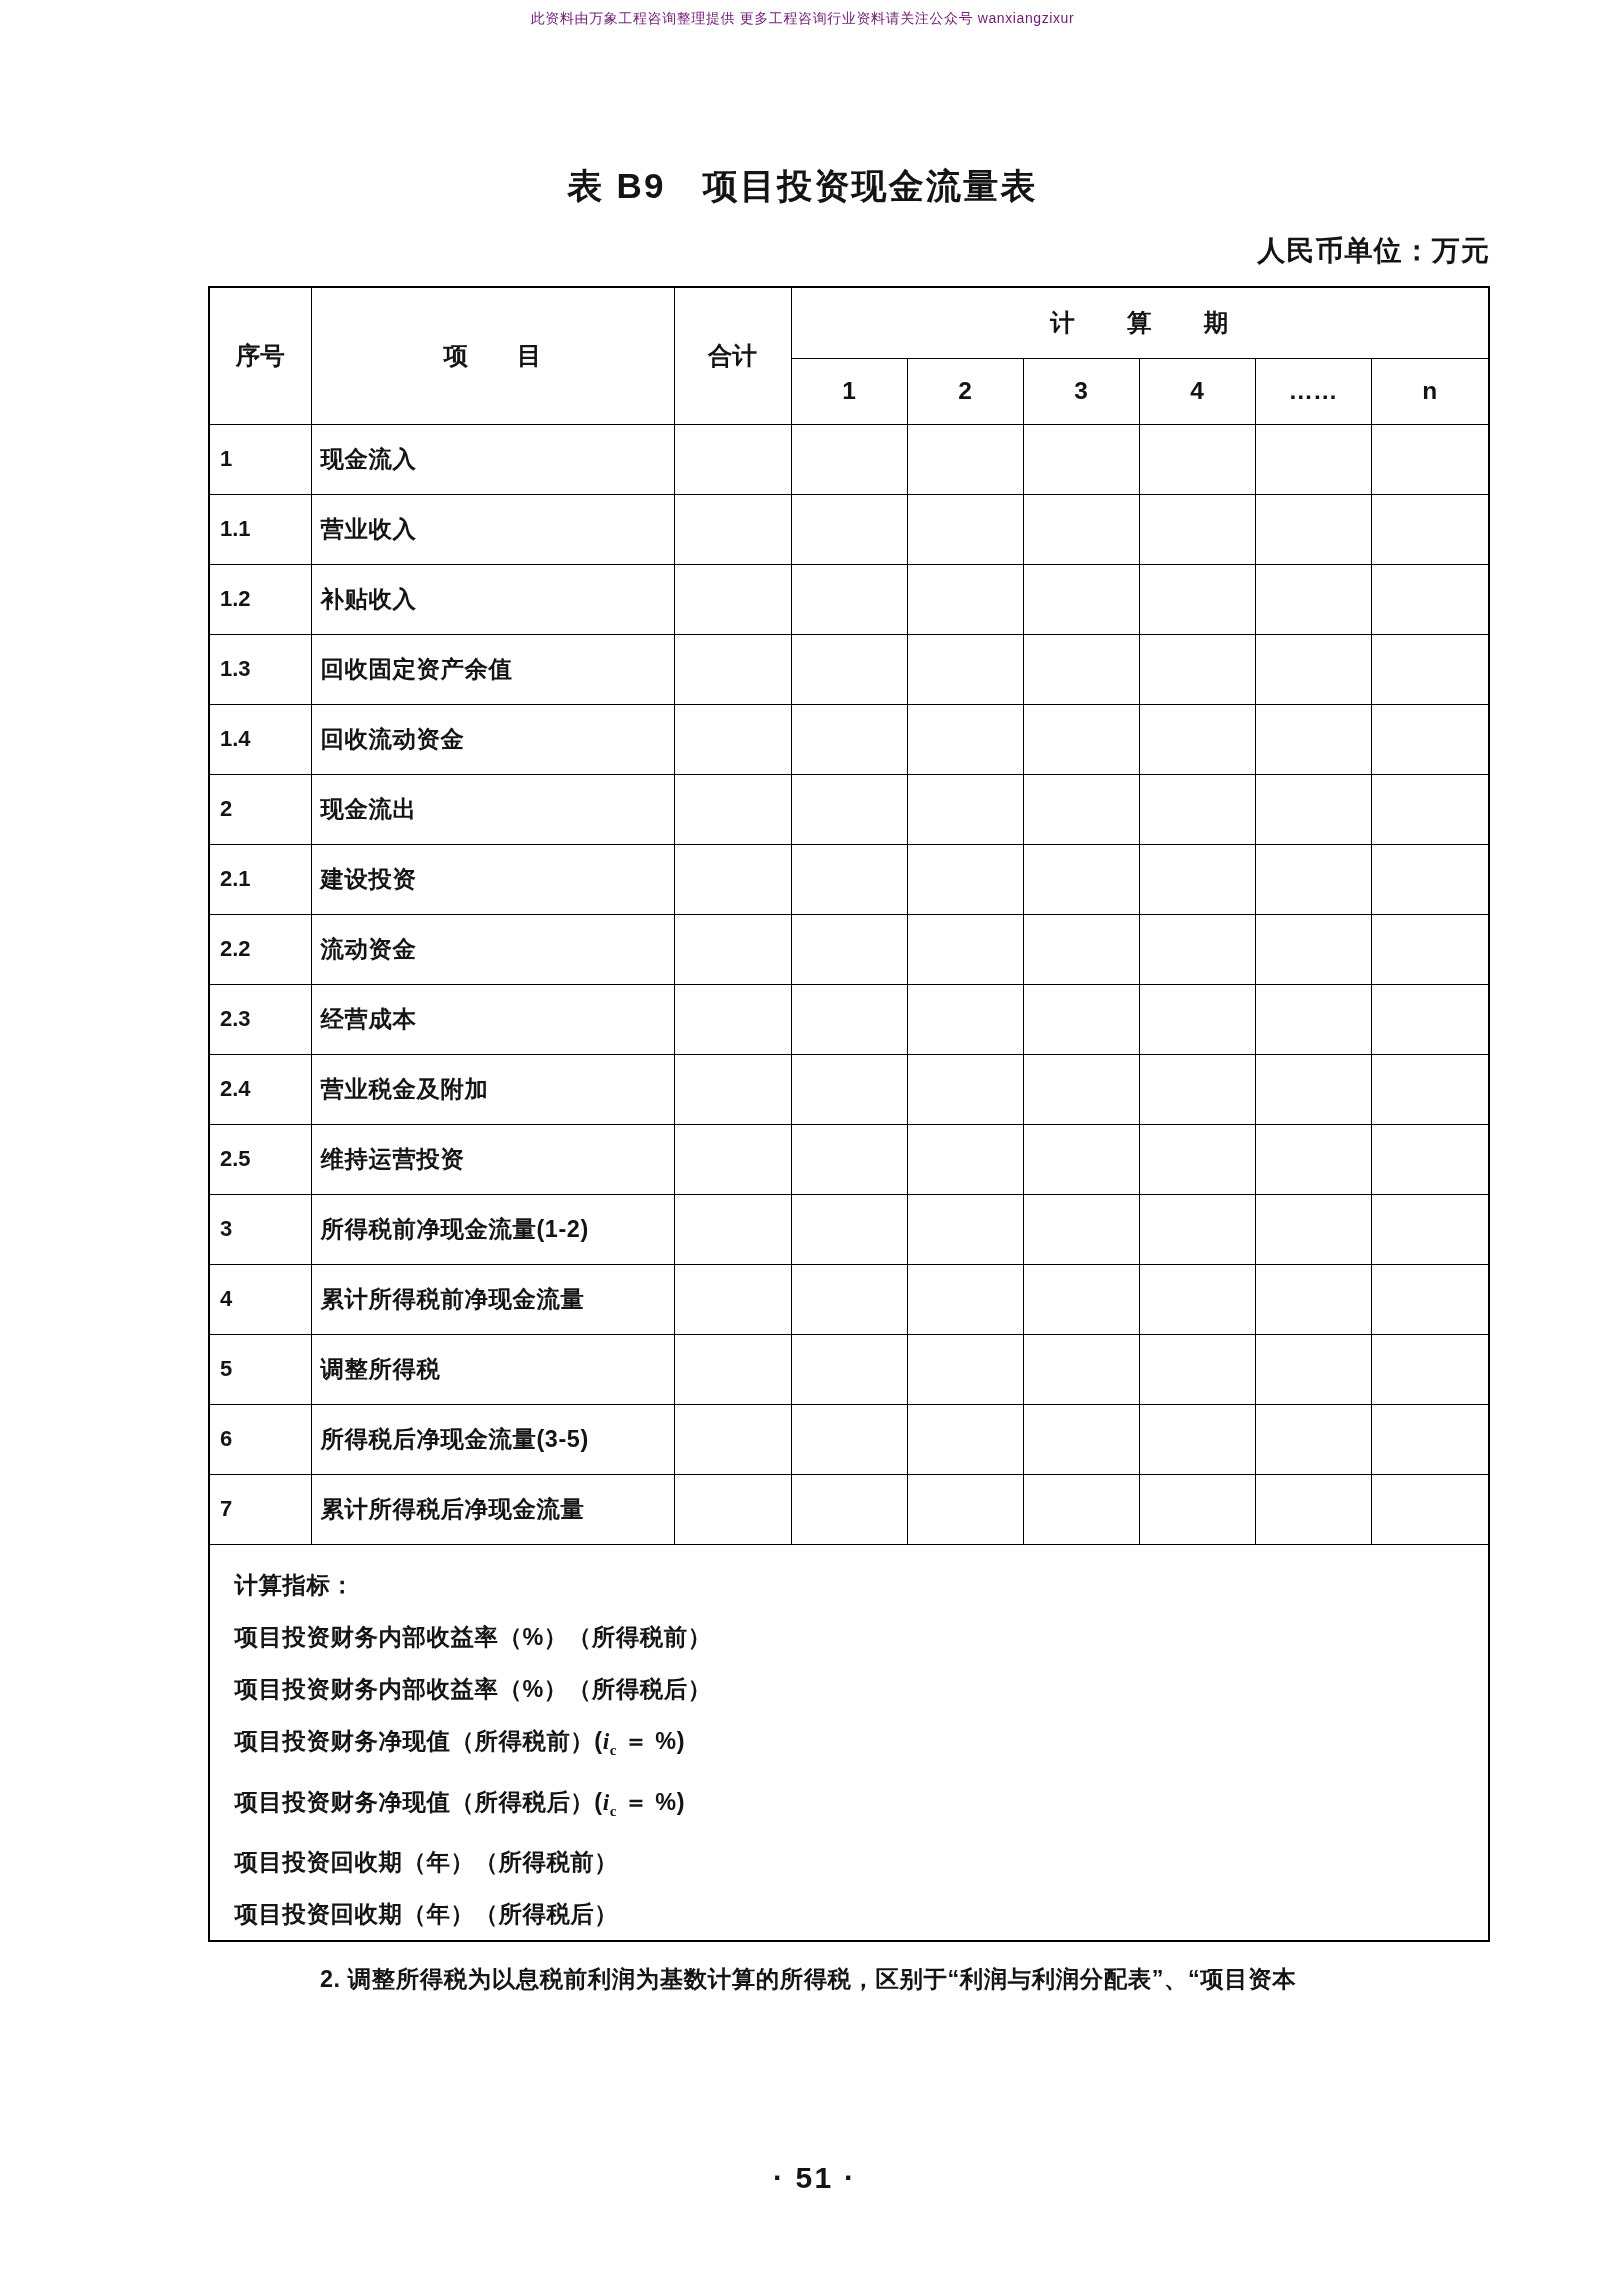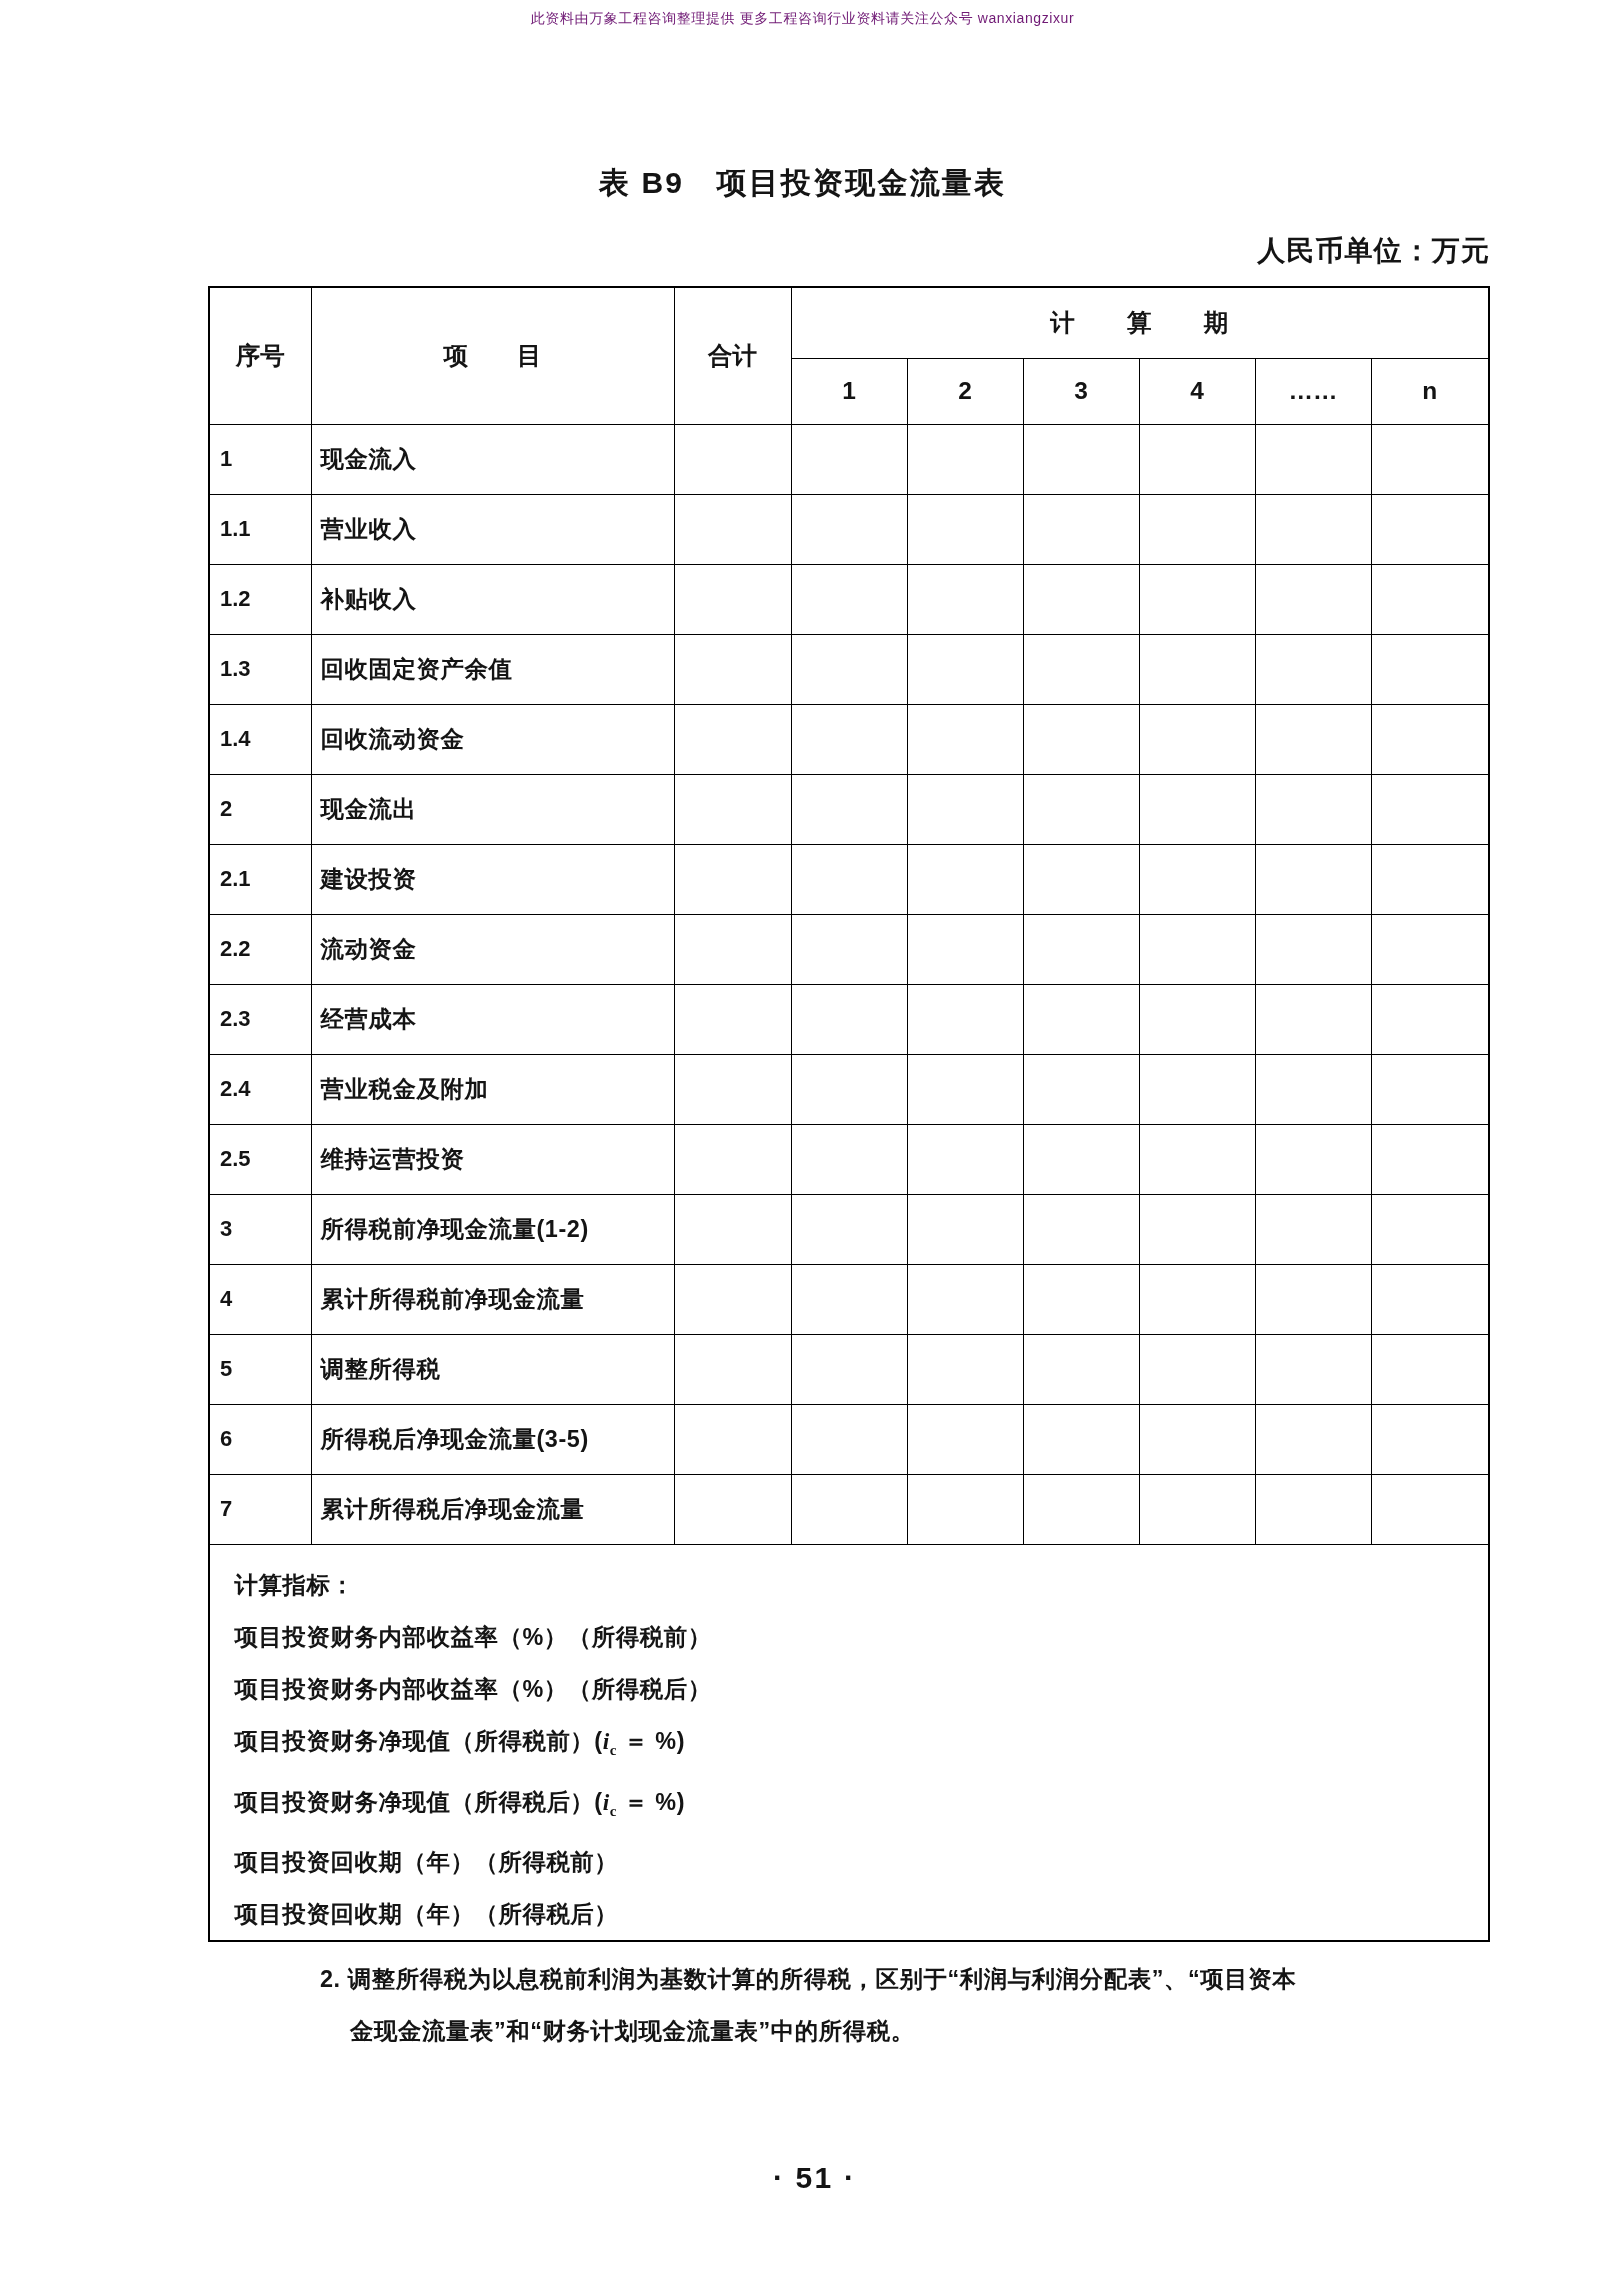--- a/index.html
+++ b/index.html
@@ -19,21 +19,21 @@
     text-align: center;
     font-size: 14px;
     color: #701a75;
     letter-spacing: 0.6px;
   }
   .title {
     position: absolute;
     top: 163px; left: 0;
     width: 100%;
     text-align: center;
-    font-size: 30px;
+    font-size: 35px;
     font-weight: bold;
     letter-spacing: 2.2px;
   }
   .unit {
     position: absolute;
     top: 232px; left: 208px;
     width: 1282px;
     text-align: right;
     font-size: 28px;
     font-weight: bold;
@@ -343,19 +343,18 @@
               <div class="ind-line"><span>项目投资回收期（年）（所得税前）</span></div>
               <div class="ind-line"><span>项目投资回收期（年）（所得税后）</span></div>
             </div>
         </td>
       </tr>
     </tfoot>
   </table>
 
   <div class="notes">
     <div class="note-line n2">2. 调整所得税为以息税前利润为基数计算的所得税，区别于“利润与利润分配表”、“项目资本</div>
-    <div class="note-line n3">金现金流量表”和“财务计划现金流量表”中的所得税。</div>
   </div>
 
   <div class="pageno">· 51 ·</div>
 
 </div>
 
 
 </body></html>

